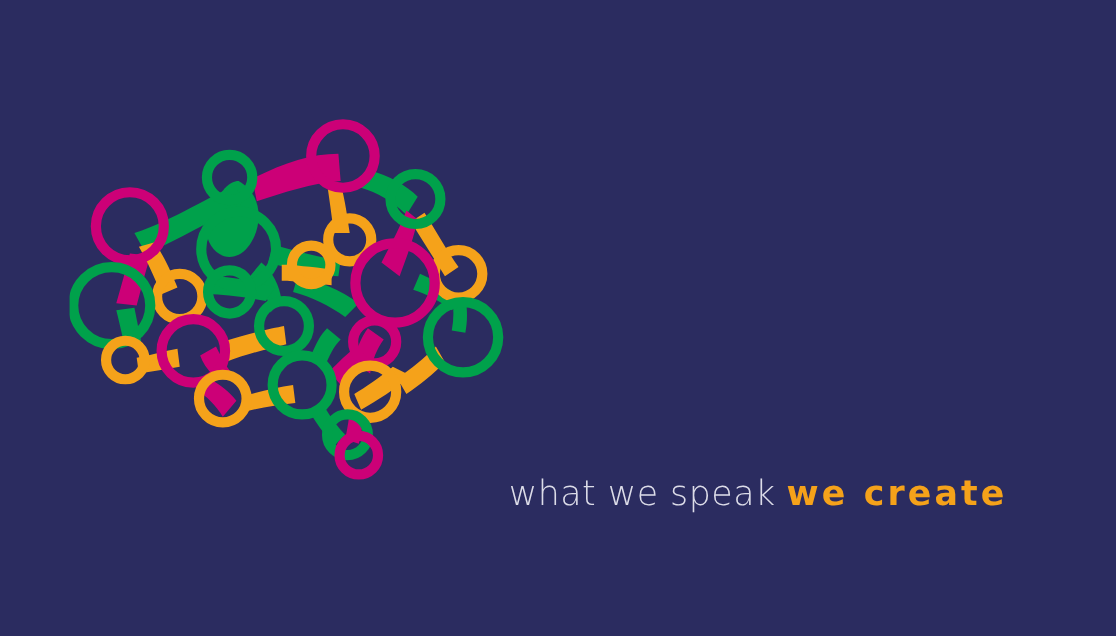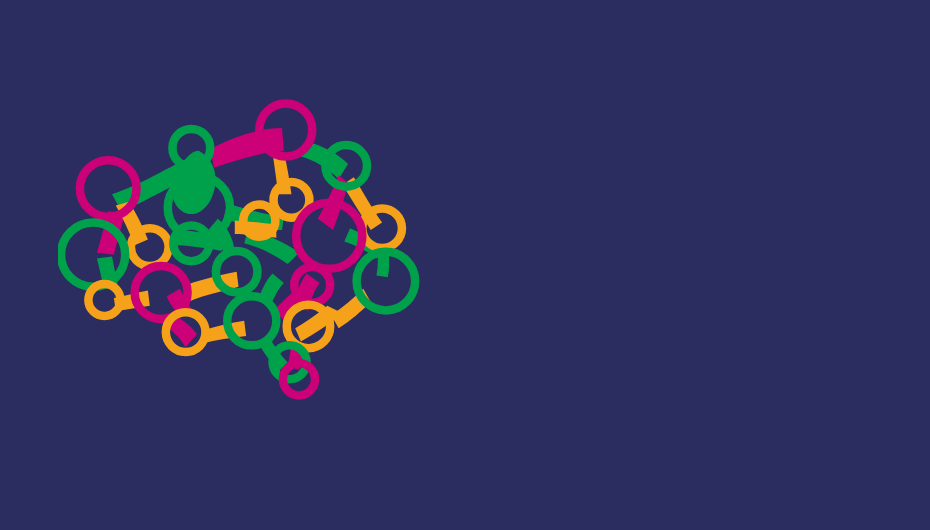--- a/index.html
+++ b/index.html
@@ -117,14 +117,17 @@
         <circle cx="268" cy="200" r="19" stroke="#cc0077"></circle>
         <circle cx="134" cy="250" r="21" stroke="#f5a21a"></circle>
         <circle cx="204" cy="238" r="26" stroke="#00a14b"></circle>
         <circle cx="264" cy="244" r="23" stroke="#f5a21a"></circle>
         <circle cx="244" cy="282" r="18" stroke="#00a14b"></circle>
         <circle cx="254" cy="300" r="17" stroke="#cc0077"></circle>
       </g>
     </svg>
   </div>
 
+  <div id="tagline">
+    <span class="tagline-light">what we speak</span><span class="tagline-bold">we create</span>
+  </div>
 
 </div>
 
 </body></html>

